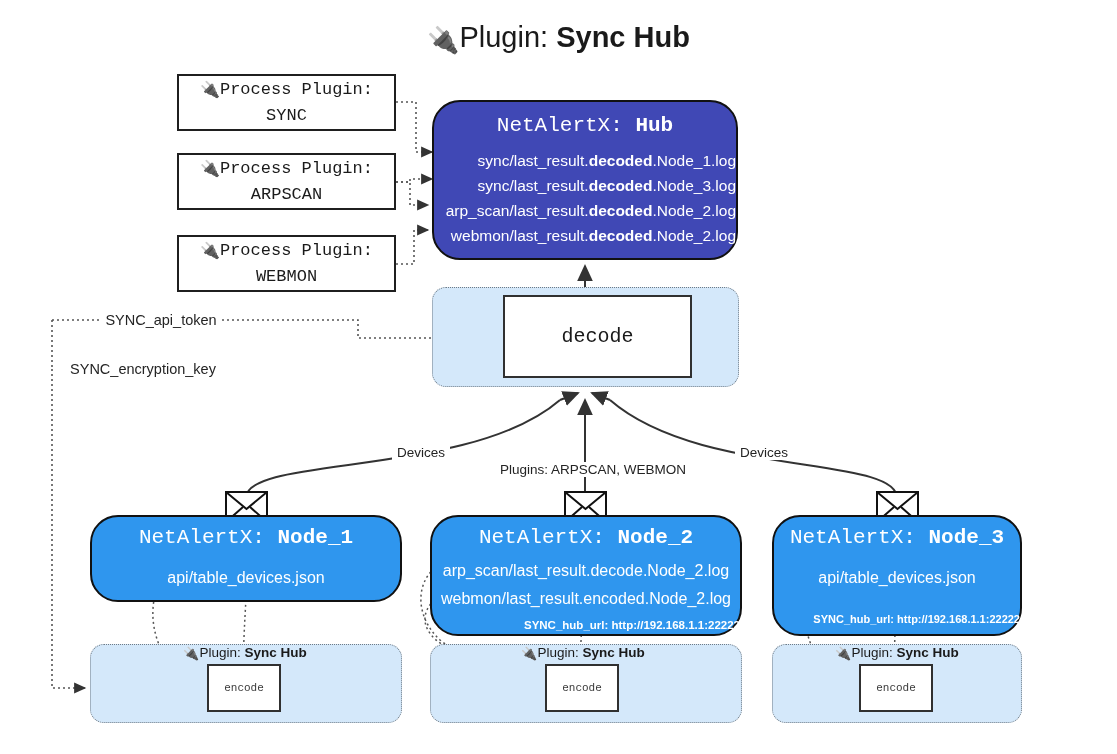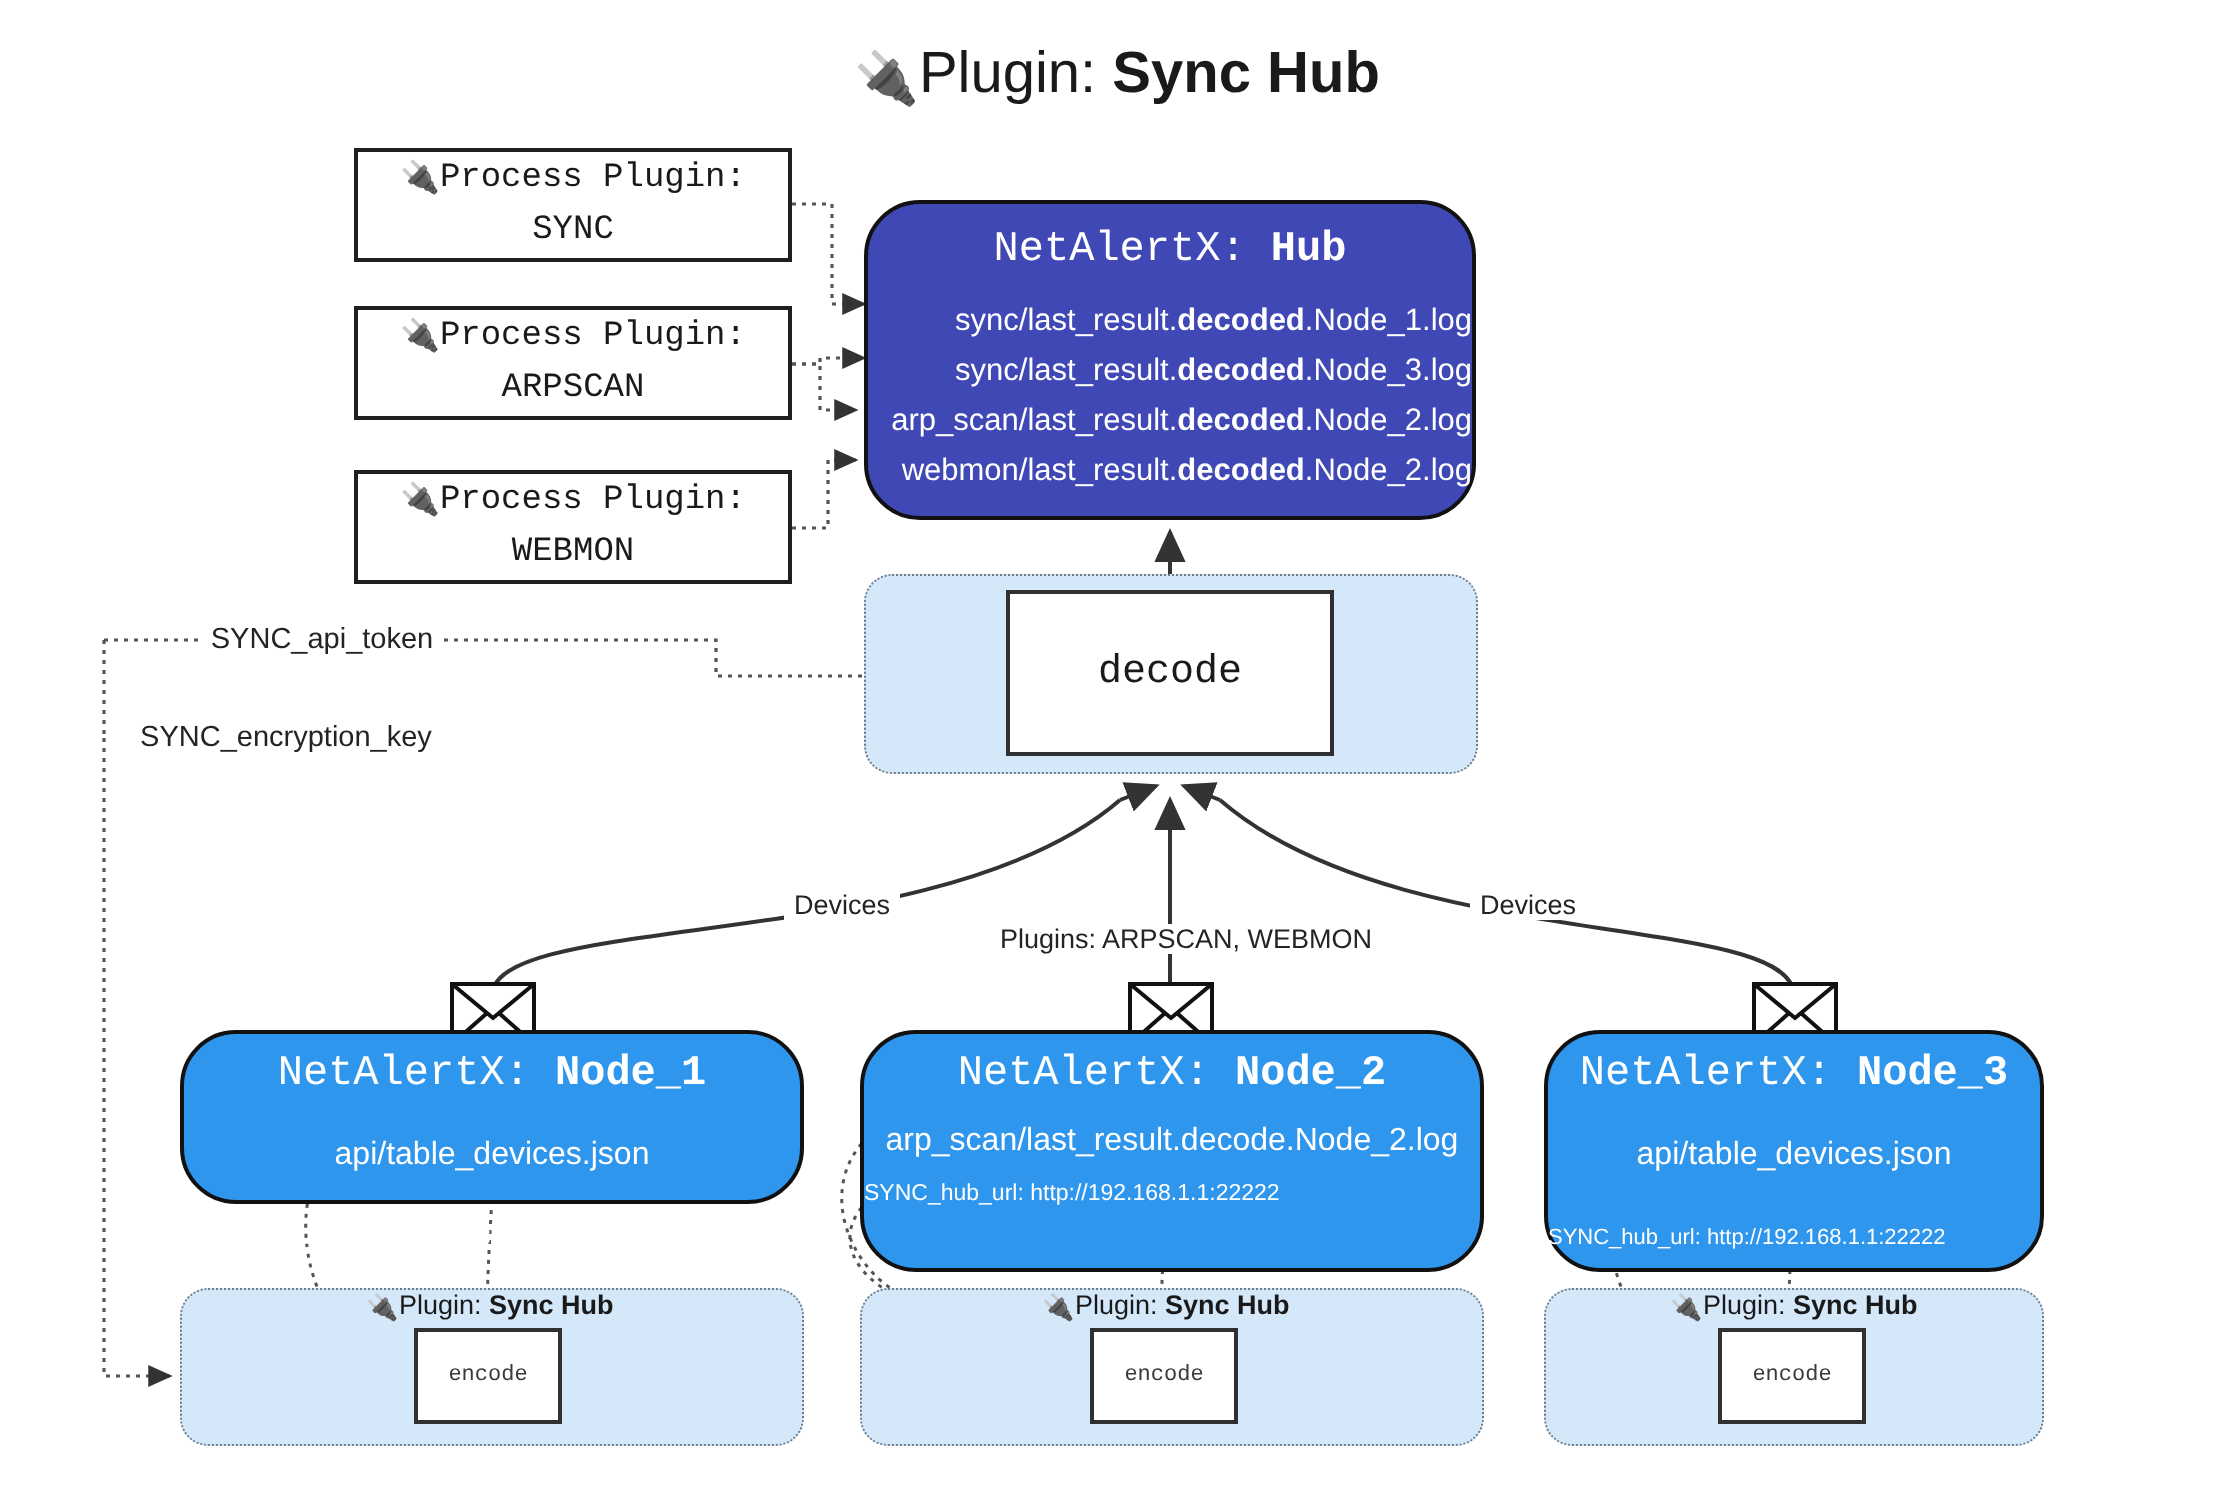--- a/index.html
+++ b/index.html
@@ -31,21 +31,21 @@
               font-size:21px;text-align:center;white-space:nowrap;}
   .node-title b{font-weight:700;}
   .loglist{font-size:15.5px;line-height:25px;text-align:center;}
   .loglist .row{white-space:nowrap;text-align:right;}
   .loglist b{font-weight:700;}
 
   
   .node{background:#2f96ee;}
   .node .node-title{font-size:21px;margin-top:9px;}
   .node .lines{font-size:16px;line-height:28px;text-align:center;}
-  .node .hub-url{font-size:11.5px;font-weight:400;text-align:left;white-space:nowrap;}
+  .node .hub-url{font-size:11.5px;font-weight:700;text-align:right;white-space:nowrap;}
 
   
   .cluster{background:#d4e8fa;border:1.6px dotted #6f7b86;border-radius:14px;}
   .white-box{background:#ffffff;border:2.5px solid #303030;
              display:flex;align-items:center;justify-content:center;}
   #decode-box{font-family:"Liberation Mono","DejaVu Sans Mono",monospace;
               font-size:20px;color:#1a1a1a;}
   .encode-box{font-family:"Liberation Mono","DejaVu Sans Mono",monospace;
               font-size:11px;color:#3a3a3a;}
   .plugin-tag{font-size:13.5px;white-space:nowrap;text-align:center;}
@@ -164,21 +164,21 @@
       <div class="row">
         <span>arp_scan/last_result.</span><b>decoded</b><span>.Node_2.log</span>
       </div>
       <div class="row">
         <span>webmon/last_result.</span><b>decoded</b><span>.Node_2.log</span>
       </div>
     </div>
   </div>
 
   <div class="abs cluster" style="left:432px;top:287px;width:307px;height:100px;"></div>
-  <div class="abs white-box" id="decode-box" style="left:503px;top:295px;width:164px;height:83px;">
+  <div class="abs white-box" id="decode-box" style="left:503px;top:295px;width:189px;height:83px;">
     <span>decode</span>
   </div>
 
   <div class="abs klabel" style="left:100px;top:312px;width:122px;">SYNC_api_token</div>
   <div class="abs klabel" style="left:62px;top:361px;width:162px;">SYNC_encryption_key</div>
 
   <div class="abs elabel" style="left:392px;top:445px;width:58px;">Devices</div>
   <div class="abs elabel" style="left:735px;top:445px;width:58px;">Devices</div>
   <div class="abs elabel" style="left:500px;top:462px;width:170px;">Plugins: ARPSCAN, WEBMON</div>
 
@@ -205,20 +205,21 @@
     </div>
     <div class="hub-url" style="margin-top:21px;">SYNC_hub_url: http://192.168.1.1:22222</div>
   </div>
 
   <div class="abs nodebox node" style="left:430px;top:515px;width:312px;height:121px;">
     <div class="node-title">
       <span>NetAlertX: </span><b>Node_2</b>
     </div>
     <div class="lines" style="margin-top:8px;">
       <div>arp_scan/last_result.decode.Node_2.log</div>
+      <div>webmon/last_result.encoded.Node_2.log</div>
     </div>
     <div class="hub-url" style="margin-top:6px;">SYNC_hub_url: http://192.168.1.1:22222</div>
   </div>
 
   <div class="abs nodebox node" style="left:772px;top:515px;width:250px;height:121px;">
     <div class="node-title">
       <span>NetAlertX: </span><b>Node_3</b>
     </div>
     <div class="lines" style="margin-top:15px;">
       <div>api/table_devices.json</div>

